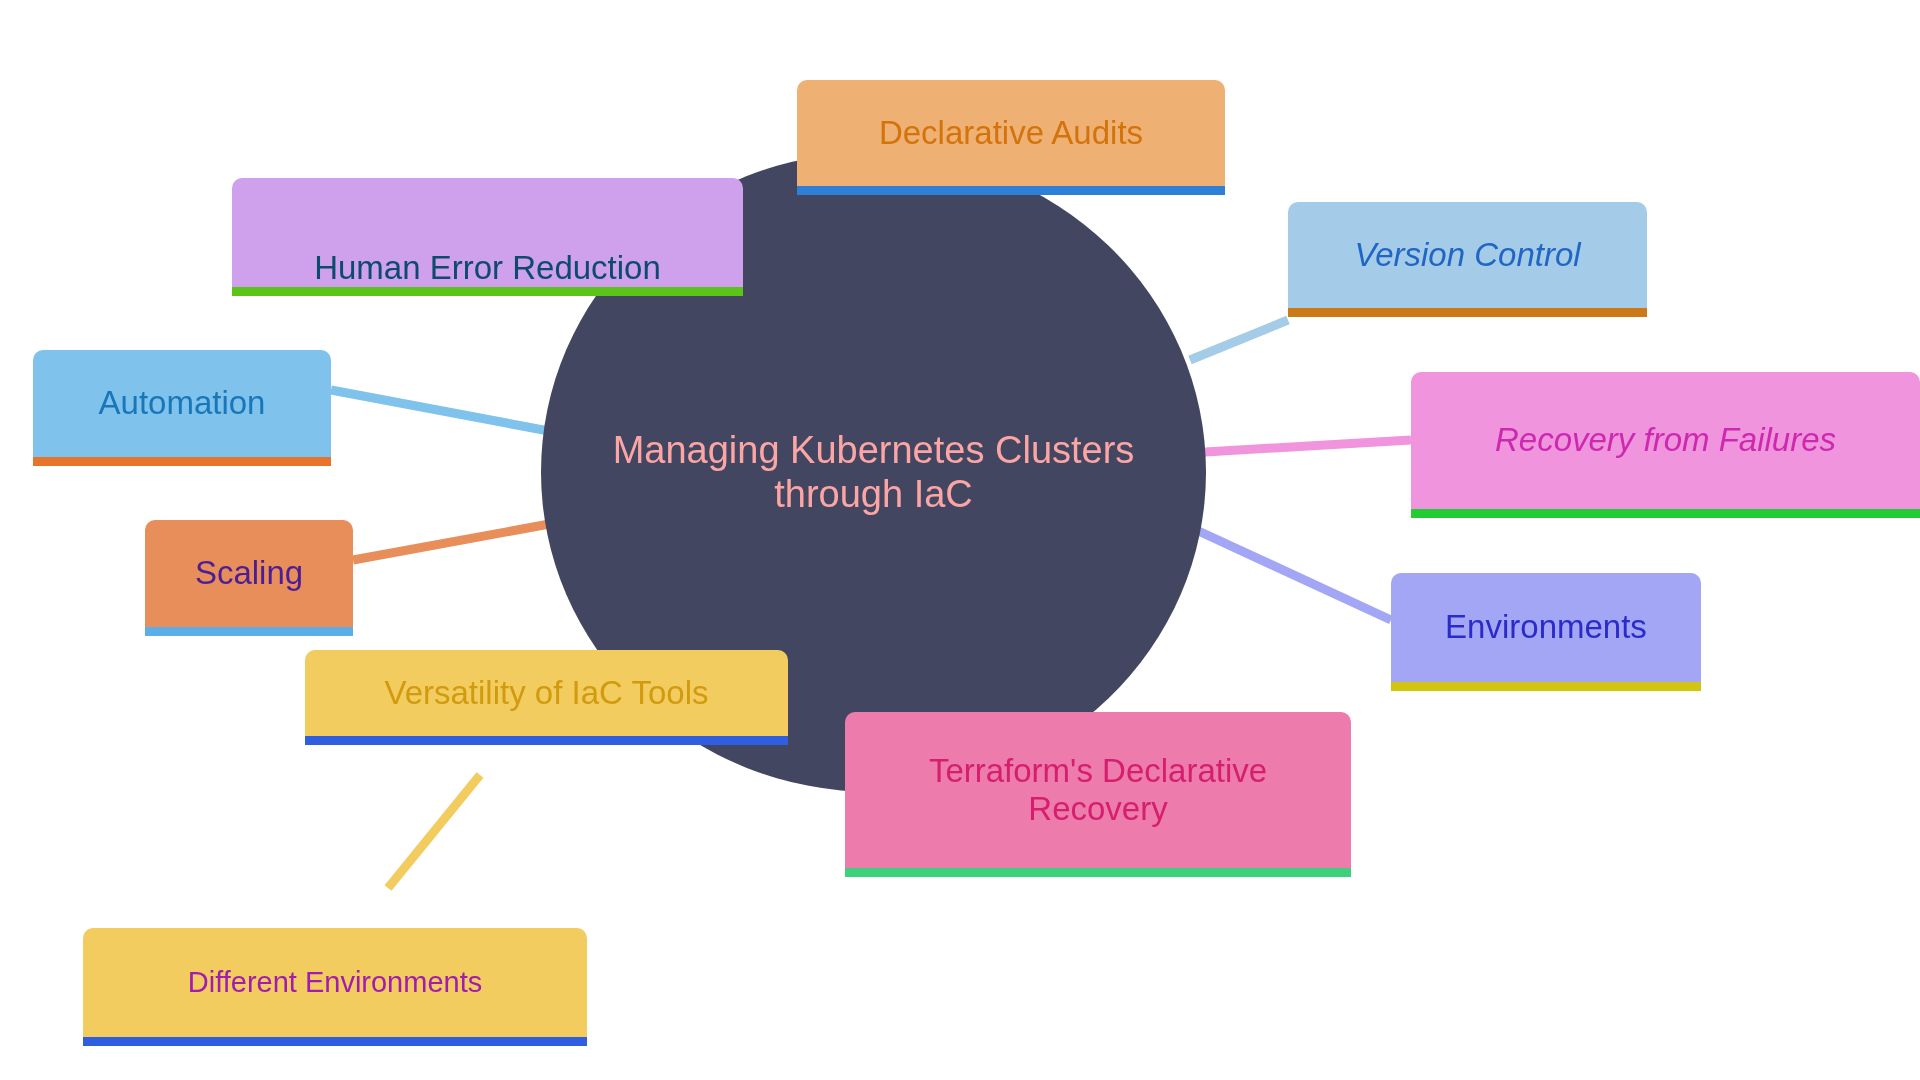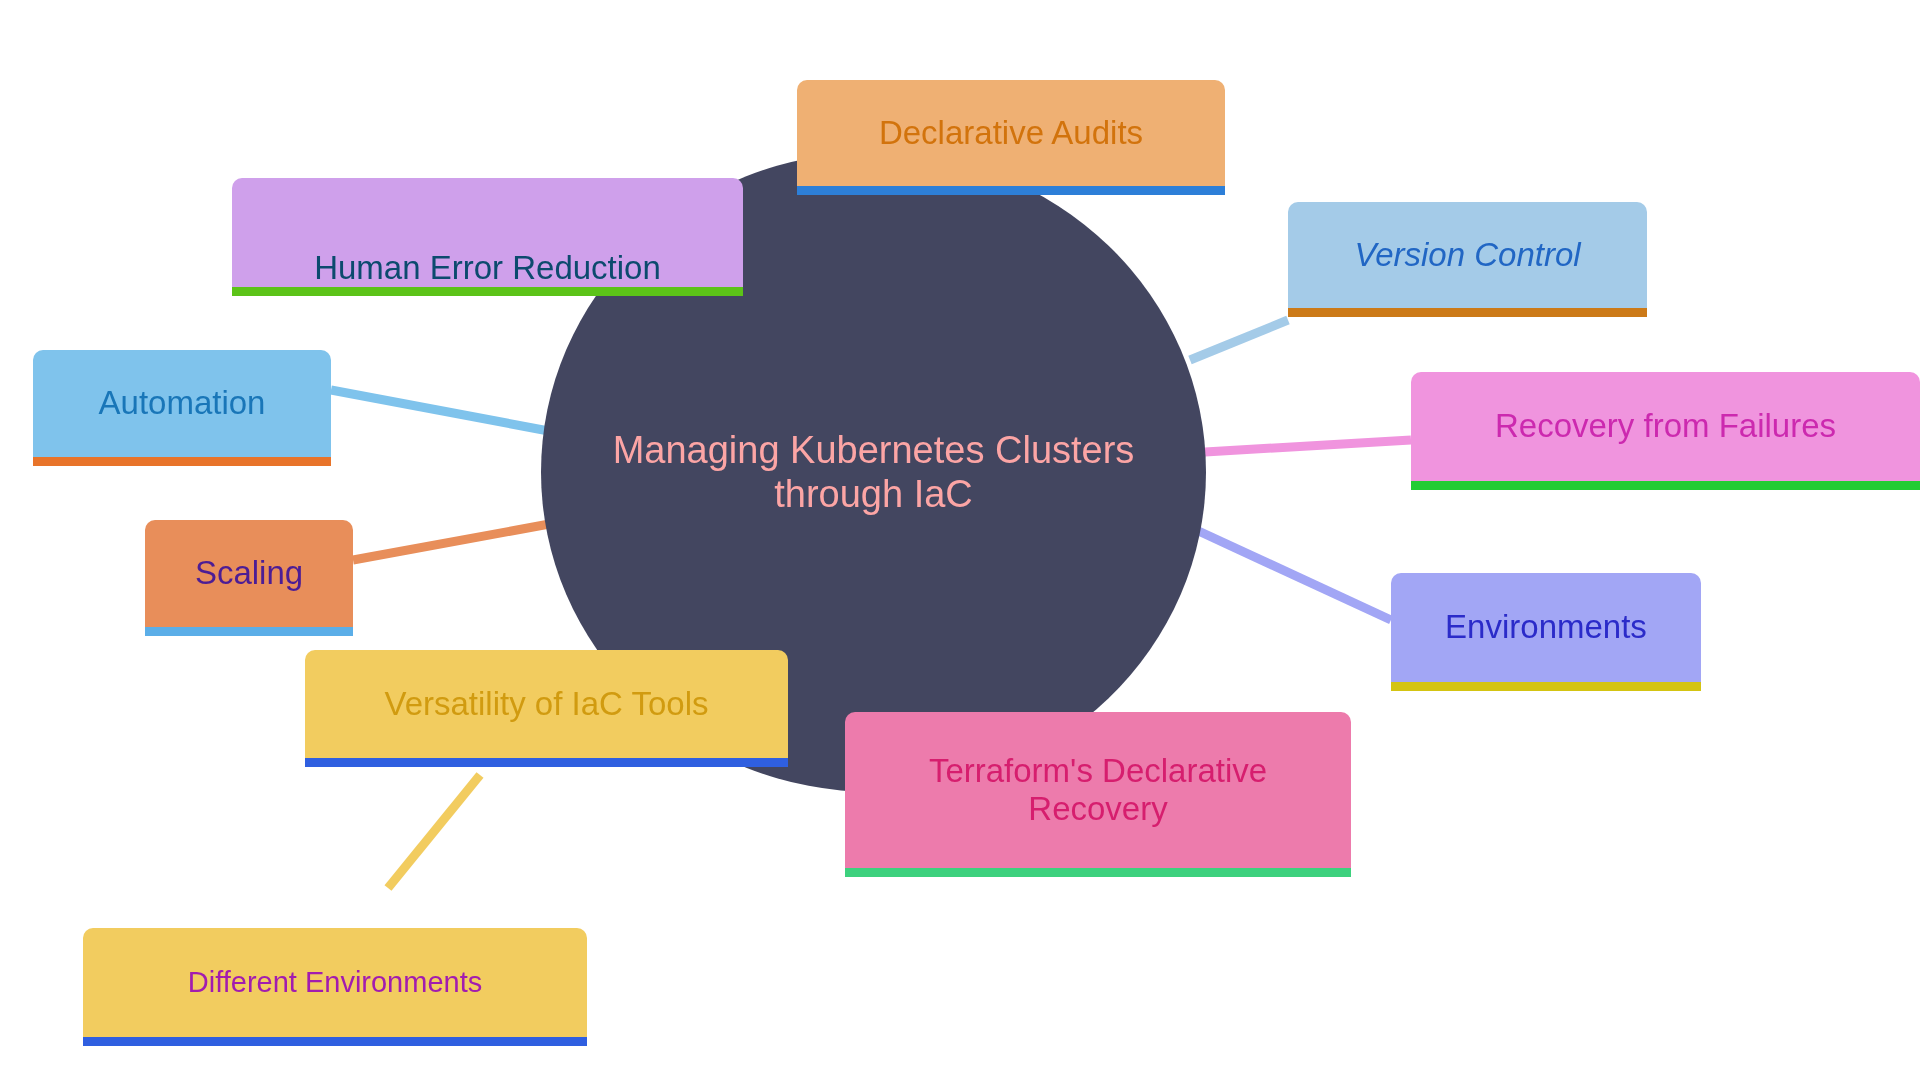--- a/index.html
+++ b/index.html
@@ -78,30 +78,30 @@
       </div>
       <div class="node branch" style="left: 232px; top: 178px; width: 511px; height: 118px; background: rgb(207, 160, 235); color: #0c4a6e; font-size: 33px; border-bottom: 9px solid rgb(92, 195, 24); border-bottom-left-radius: 0px; border-bottom-right-radius: 0px; align-items: flex-end;">
         <span class="node-label">Human Error Reduction</span>
       </div>
       <div class="node branch" style="left: 1288px; top: 202px; width: 359px; height: 115px; background: rgb(164, 203, 232); color: rgb(33, 102, 196); font-size: 33px; border-bottom: 9px solid rgb(204, 122, 24); border-bottom-left-radius: 0px; border-bottom-right-radius: 0px; font-style: italic;">
         <span class="node-label">Version Control</span>
       </div>
       <div class="node branch" style="left: 33px; top: 322px; width: 298px; height: 116px; background: rgb(127, 195, 236); color: rgb(25, 118, 184); font-size: 33px; border-bottom: 9px solid rgb(232, 116, 42); border-bottom-left-radius: 0px; border-bottom-right-radius: 0px; margin-top: 28px;">
         <span class="node-label">Automation</span>
       </div>
-      <div class="node branch" style="left: 1411px; top: 372px; width: 509px; height: 118px; background: rgb(240, 148, 222); color: rgb(204, 41, 175); font-size: 33px; border-bottom: 9px solid rgb(34, 204, 51); border-bottom-left-radius: 0px; border-bottom-right-radius: 0px;">
+      <div class="node branch" style="left: 1411px; top: 372px; width: 509px; height: 146px; background: rgb(240, 148, 222); color: rgb(204, 41, 175); font-size: 33px; border-bottom: 9px solid rgb(34, 204, 51); border-bottom-left-radius: 0px; border-bottom-right-radius: 0px; font-style: italic;">
         <span class="node-label">Recovery from Failures</span>
       </div>
       <div class="node branch" style="left: 145px; top: 520px; width: 208px; height: 116px; background: rgb(232, 142, 90); color: #4c1d95; font-size: 33px; border-bottom: 9px solid rgb(91, 174, 232); border-bottom-left-radius: 0px; border-bottom-right-radius: 0px;">
         <span class="node-label">Scaling</span>
       </div>
       <div class="node branch" style="left: 1391px; top: 573px; width: 310px; height: 118px; background: rgb(162, 166, 245); color: rgb(43, 43, 201); font-size: 33px; border-bottom: 9px solid rgb(212, 196, 18); border-bottom-left-radius: 0px; border-bottom-right-radius: 0px;">
         <span class="node-label">Environments</span>
       </div>
-      <div class="node branch" style="left: 305px; top: 650px; width: 483px; height: 117px; background: rgb(242, 204, 95); color: rgb(209, 155, 16); font-size: 33px; border-bottom: 9px solid rgb(47, 95, 224); border-bottom-left-radius: 0px; border-bottom-right-radius: 0px;">
+      <div class="node branch" style="left: 305px; top: 650px; width: 483px; height: 95px; background: rgb(242, 204, 95); color: rgb(209, 155, 16); font-size: 33px; border-bottom: 9px solid rgb(47, 95, 224); border-bottom-left-radius: 0px; border-bottom-right-radius: 0px;">
         <span class="node-label">Versatility of IaC Tools</span>
       </div>
       <div class="node branch" style="left: 845px; top: 712px; width: 506px; height: 165px; background: rgb(237, 123, 172); color: rgb(214, 30, 110); font-size: 33px; border-bottom: 9px solid rgb(61, 209, 126); border-bottom-left-radius: 0px; border-bottom-right-radius: 0px;">
         <span class="node-label">Terraform's Declarative
 Recovery</span>
       </div>
       <div class="node branch" style="left: 83px; top: 888px; width: 504px; height: 118px; background: rgb(242, 204, 95); color: #a21caf; font-size: 29px; border-bottom: 9px solid rgb(47, 95, 224); border-bottom-left-radius: 0px; border-bottom-right-radius: 0px; margin-top: 40px;">
         <span class="node-label">Different Environments</span>
       </div>
     </div>

